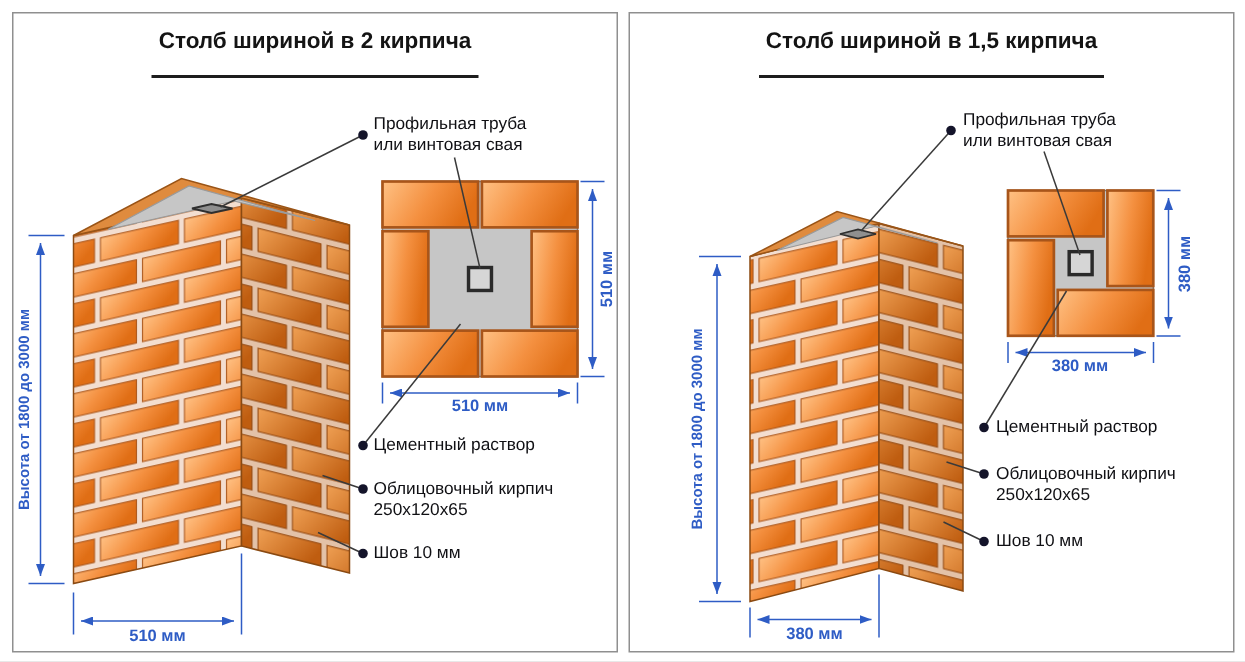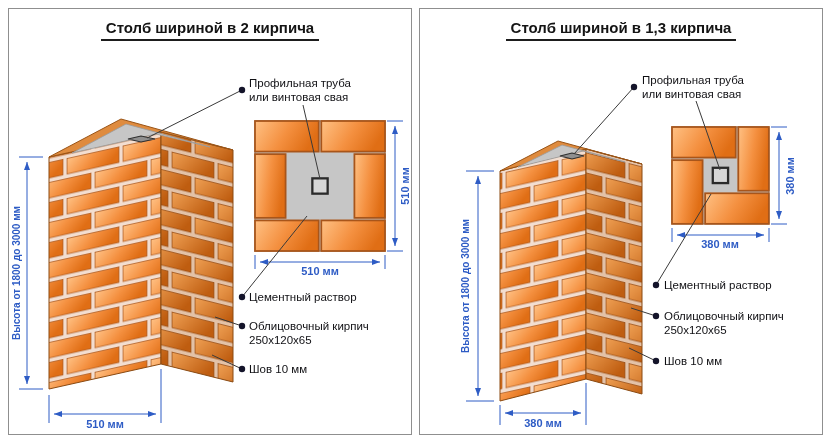--- a/index.html
+++ b/index.html
@@ -2,21 +2,21 @@
 <html><head>
 <meta charset="utf-8">
 <style>
   html,body{margin:0;padding:0;background:#f3f3f3;font-family:"Liberation Sans",sans-serif;}
   .stage{position:relative;width:830px;height:441px;background:#ffffff;outline:1px solid #d8d8d8;overflow:hidden;}
   .panel{position:absolute;top:8px;width:402px;height:425px;background:#ffffff;border:1px solid #8f8f8f;}
   .panel-left{left:8px;}
   .panel-right{left:419px;}
   .gfx{position:absolute;left:0;top:0;width:402px;height:425px;}
   .title{position:absolute;top:10px;left:0;width:100%;text-align:center;font-size:15px;font-weight:bold;color:#141414;}
-  .title span{display:inline-block;border-bottom:2px solid #1d1d1d;padding:0 5px 3px 5px;}
+  .title span{display:inline-block;border-bottom:2px solid #1d1d1d;padding:0 5px 14px 5px;}
   .callout{position:absolute;font-size:11.5px;line-height:14px;color:#101014;white-space:pre-line;}
   .dim{position:absolute;color:#2e5cc5;font-size:11px;font-weight:bold;text-align:center;height:14px;line-height:13px;}
   .vdim{transform:rotate(-90deg);}
   .hgt{font-size:10px;font-weight:bold;}
 </style>
 </head>
 <body>
 
 <div class="stage">
 
@@ -164,21 +164,21 @@
         <line x1="236" y1="352" x2="209" y2="339"></line>
       </g>
       <g fill="#14142a">
         <circle cx="214" cy="78" r="3.2"></circle>
         <circle cx="236" cy="276" r="3.2"></circle>
         <circle cx="236" cy="307" r="3.2"></circle>
         <circle cx="236" cy="352" r="3.2"></circle>
       </g>
     </svg>
 
-    <div class="title"><span>Столб шириной в 1,3 кирпича</span></div>
+    <div class="title"><span>Столб шириной в 1,5 кирпича</span></div>
 
     <div class="callout" style="left:222px;top:64px;width:150px;">Профильная труба
 или винтовая свая</div>
     <div class="callout" style="left:244px;top:269px;width:150px;">Цементный раствор</div>
     <div class="callout" style="left:244px;top:300px;width:155px;">Облицовочный кирпич
 250x120x65</div>
     <div class="callout" style="left:244px;top:345px;width:120px;">Шов 10 мм</div>
 
     <div class="dim vdim hgt" style="left:-69px;top:270px;width:230px;">Высота от 1800 до 3000 мм</div>
     <div class="dim" style="left:83px;top:408px;width:80px;">380 мм</div>

